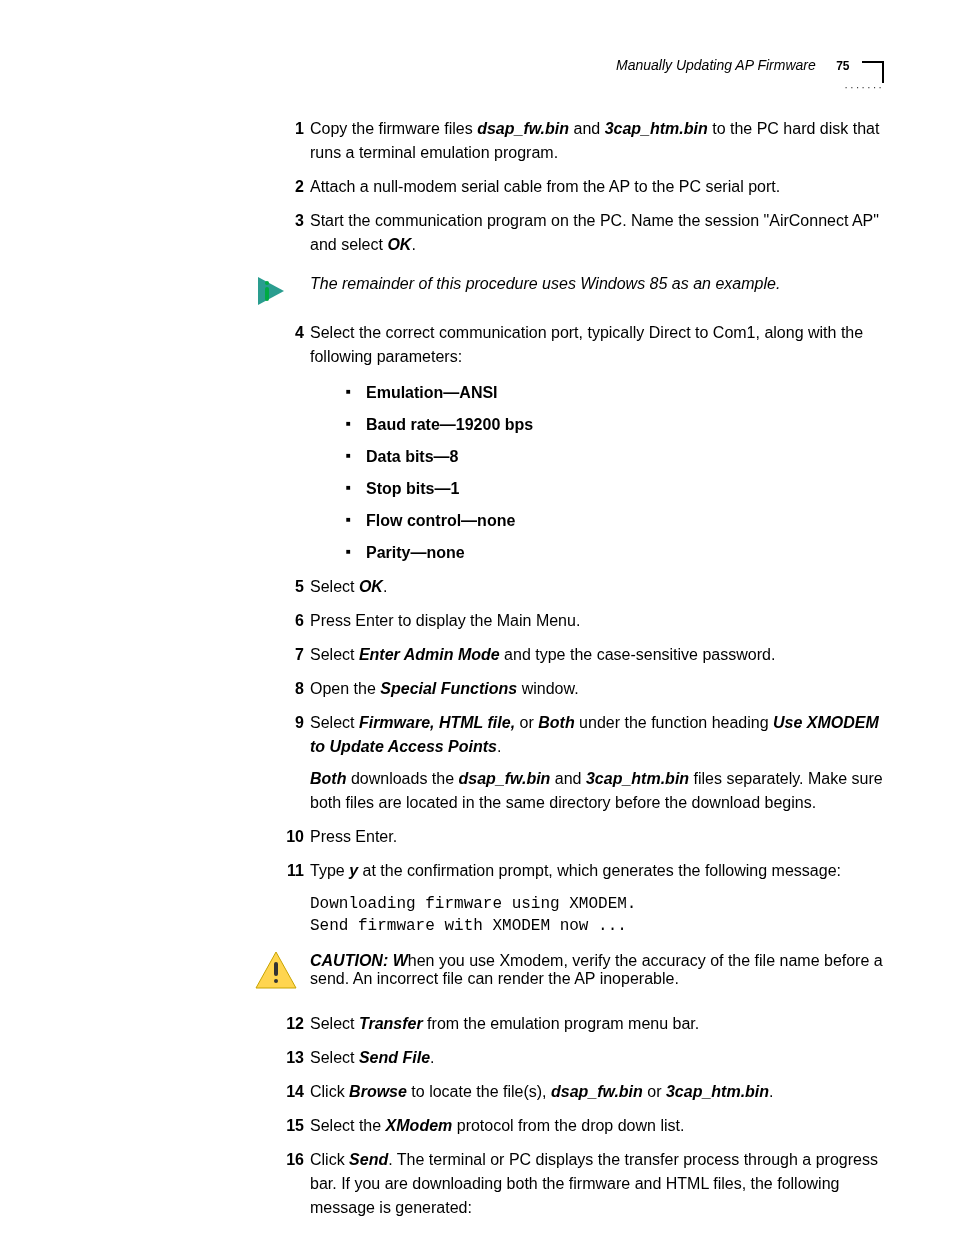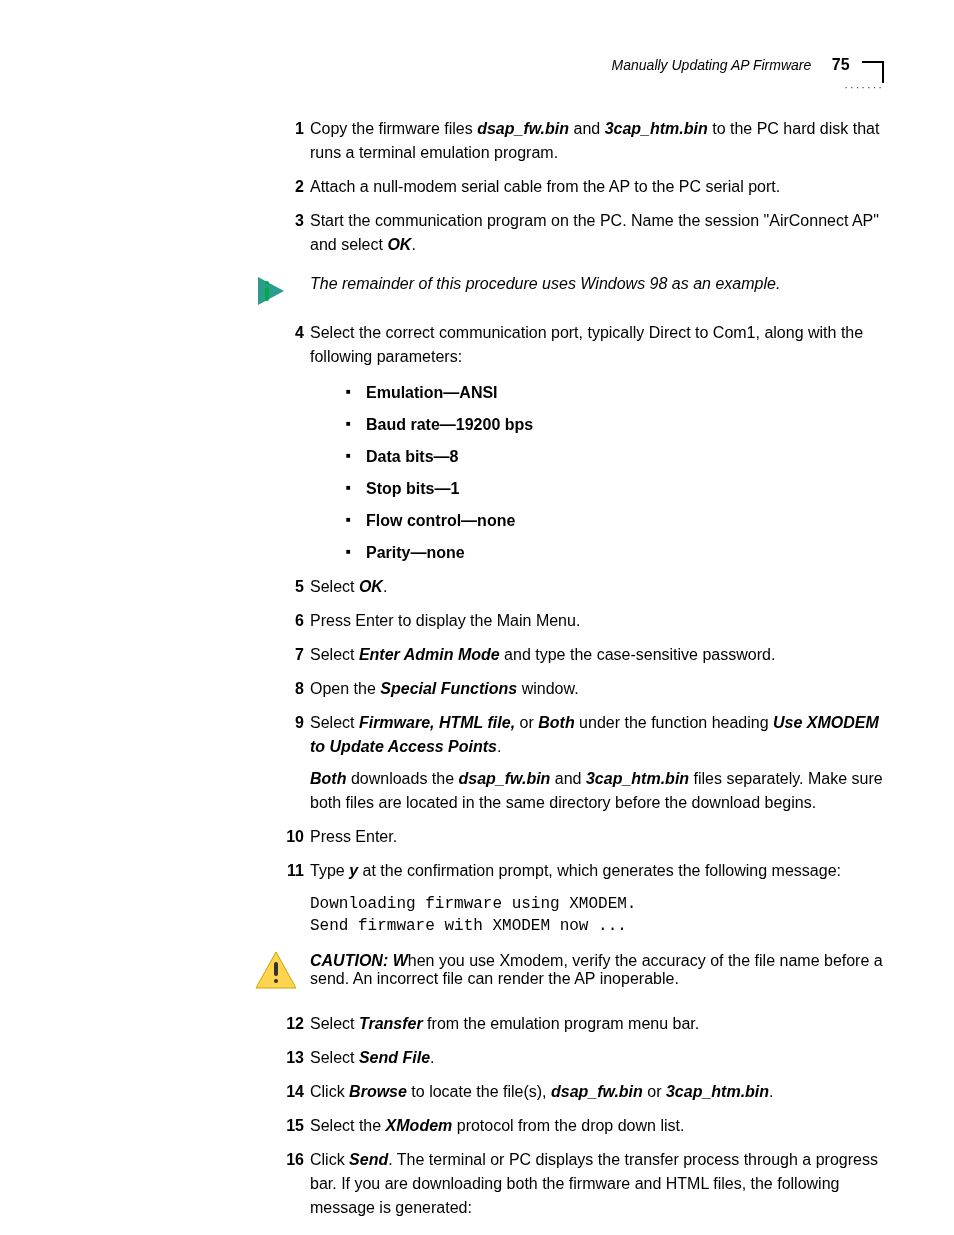--- a/index.html
+++ b/index.html
@@ -22,21 +22,21 @@
     position: relative;
   }
   .header-text {
     font-style: italic;
     font-size: 14px;
   }
   .page-num {
     font-weight: bold;
     font-style: normal;
     margin-left: 16px;
-    font-size: 16px;
+    font-size: 12px;
   }
   .corner {
     display: inline-block;
     width: 20px;
     height: 20px;
     border-top: 2px solid #000;
     border-right: 2px solid #000;
     vertical-align: middle;
     margin-left: 8px;
     position: relative;
@@ -152,21 +152,21 @@
     </div>
 
     <div class="note-row">
       <span class="note-icon">
         <svg width="40" height="40" viewBox="0 0 40 40">
           <polygon points="4,6 30,20 4,34" fill="#2a9d8f"></polygon>
           <rect x="11" y="10" width="4" height="4" fill="#0a4" rx="2"></rect>
           <rect x="11" y="16" width="4" height="14" fill="#0a4" rx="2"></rect>
         </svg>
       </span>
-      <span>The remainder of this procedure uses Windows 98 as an example.</span>
+      <span>The remainder of this procedure uses Windows 85 as an example.</span>
     </div>
 
     <div class="step">
       <span class="step-num">4</span>
       <span class="step-body">Select the correct communication port, typically Direct to Com1, along with the following parameters:</span>
       <ul class="sub-list">
         <li>Emulation—ANSI</li>
         <li>Baud rate—19200 bps</li>
         <li>Data bits—8</li>
         <li>Stop bits—1</li>

